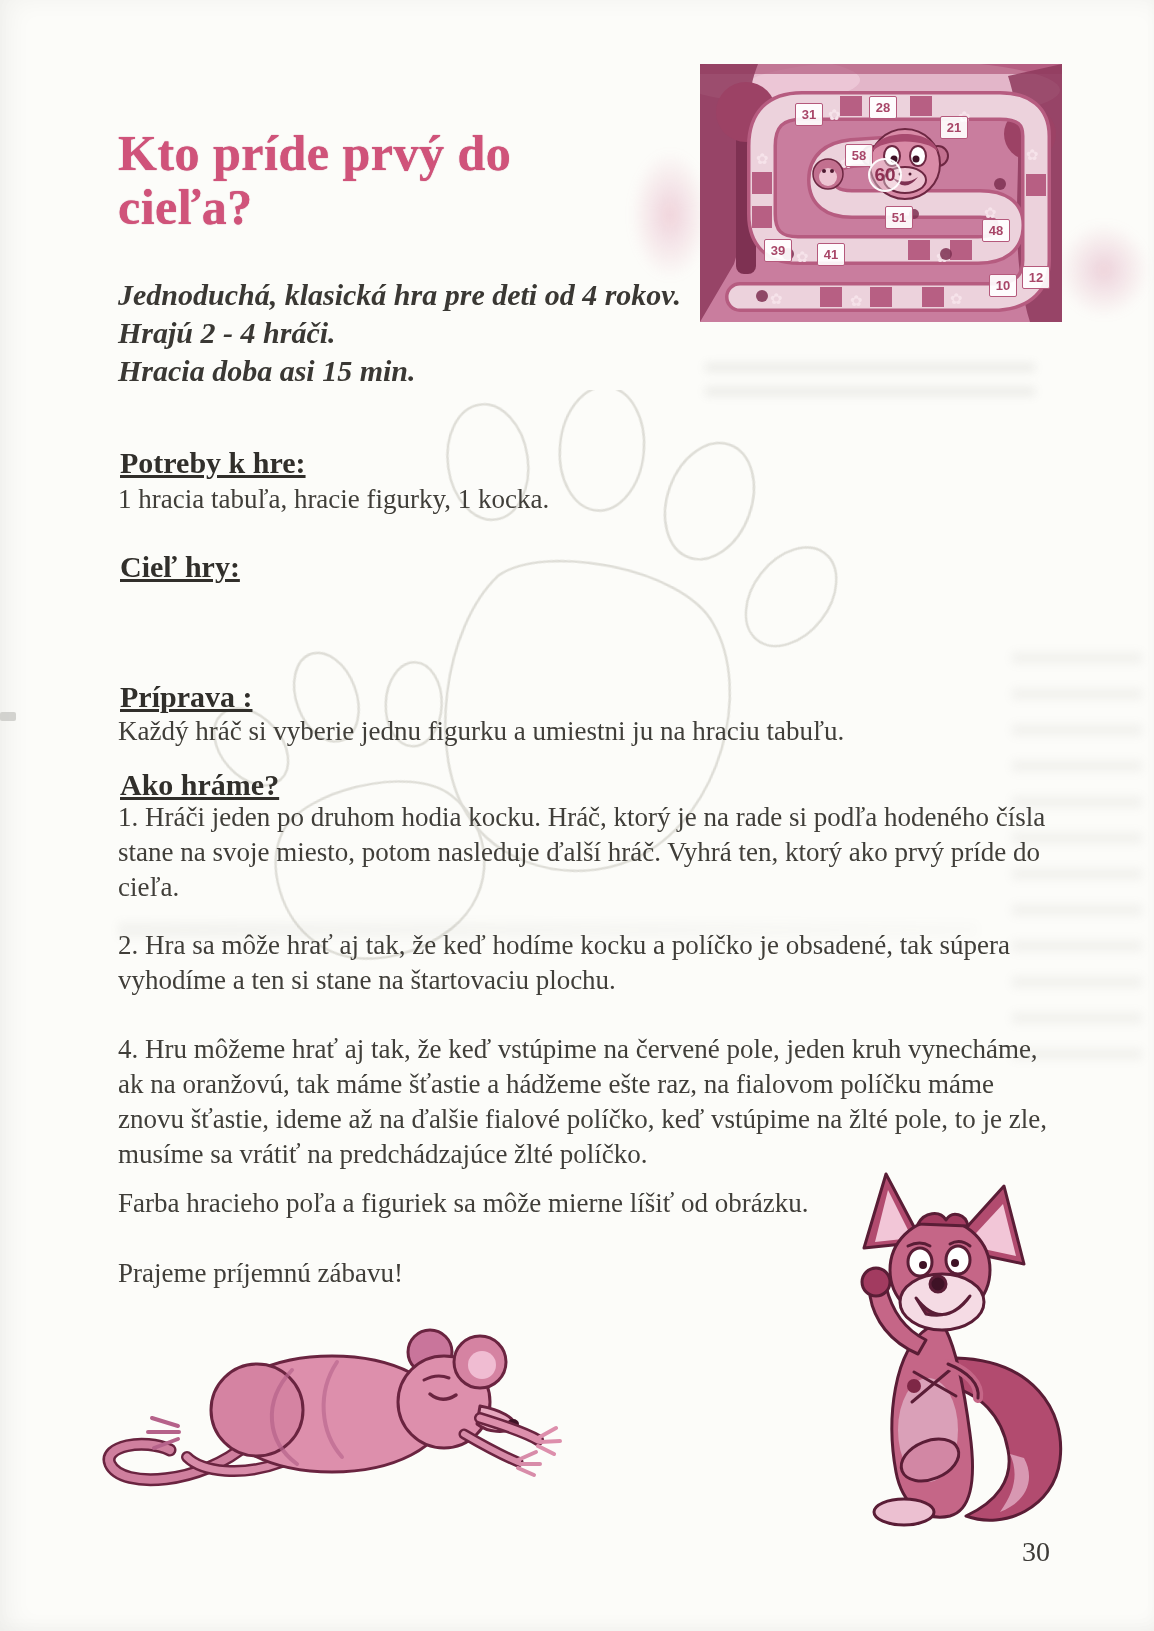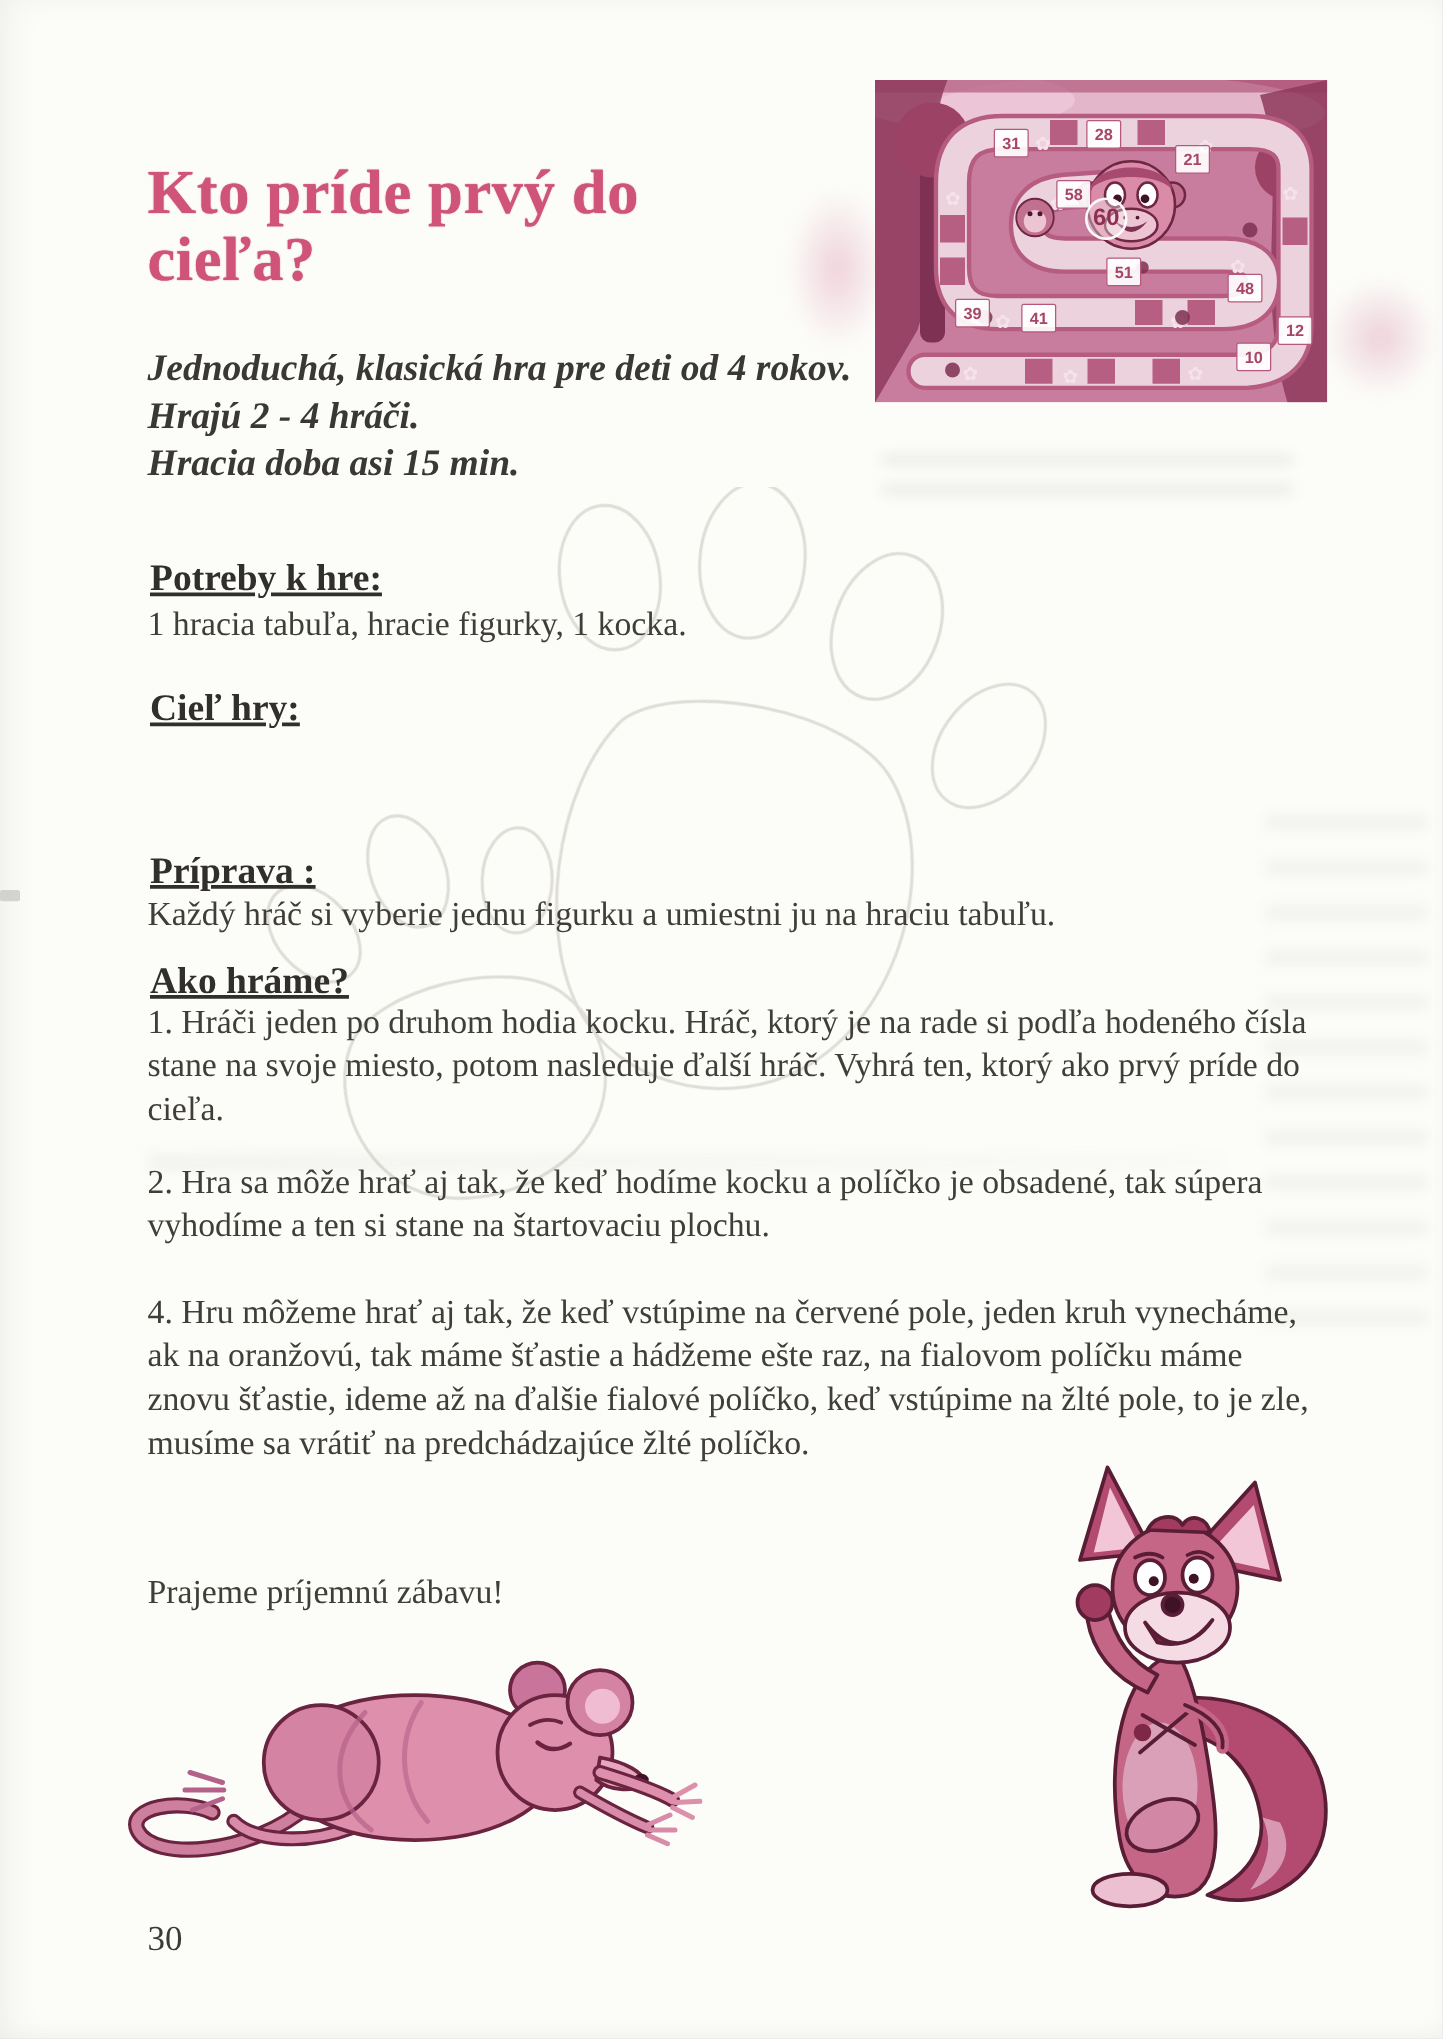--- a/index.html
+++ b/index.html
@@ -13,21 +13,21 @@
   .title{
     top:126px;width:540px;margin:0;
     font:bold 50px/54px "Liberation Serif", serif;
     color:#d0537a;letter-spacing:.5px;
     text-shadow:0 0 1px #b8436a;
   }
   .intro{top:276px;width:565px;font:bold italic 30px/38px "Liberation Serif", serif;color:#3a3834;}
   .intro p{margin:0;}
   .h2{font:bold 30px/34px "Liberation Serif", serif;color:#312f2b;margin:2px;text-decoration:underline;}
   .body{font:27px/35px "Liberation Serif", serif;margin:0;color:#403e39;}
-  .pageno{top:1536px;text-align:left;font:28px "Liberation Serif", serif;color:#3c3a36;}
+  .pageno{top:1536px;text-align:right;font:28px "Liberation Serif", serif;color:#3c3a36;}
 
   
   .board{position:absolute;left:700px;top:64px;width:362px;height:258px;overflow:hidden;}
   .board svg{position:absolute;left:0;top:0;}
   .tile{
     position:absolute;width:26px;height:21px;z-index:3;
     background:rgba(255,255,255,.92);border:1px solid #b5597c;border-radius:2px;
     display:flex;align-items:center;justify-content:center;
     font:bold 13px "Liberation Sans", sans-serif;color:#a84668;
   }
@@ -160,21 +160,21 @@
 
     <div class="tile" style="left:95px;top:39px">31</div>
     <div class="tile" style="left:169px;top:32px">28</div>
     <div class="tile" style="left:240px;top:52px">21</div>
     <div class="tile" style="left:145px;top:80px">58</div>
     <div class="tile round" style="left:168px;top:94px">60</div>
     <div class="tile" style="left:185px;top:142px">51</div>
     <div class="tile" style="left:282px;top:155px">48</div>
     <div class="tile" style="left:64px;top:175px">39</div>
     <div class="tile" style="left:117px;top:179px">41</div>
-    <div class="tile" style="left:322px;top:189px">12</div>
+    <div class="tile" style="left:322px;top:202px">12</div>
     <div class="tile" style="left:289px;top:210px">10</div>
   </div>
 
   <div class="abs intro">
     <p>Jednoduchá, klasická hra pre deti od 4 rokov.</p>
     <p>Hrajú 2 - 4 hráči.</p>
     <p>Hracia doba asi 15 min.</p>
   </div>
 
   <h2 class="abs h2" style="top:444px">Potreby k hre:</h2>
@@ -183,20 +183,21 @@
   <h2 class="abs h2" style="top:548px">Cieľ hry:</h2>
 
   <h2 class="abs h2" style="top:678px">Príprava :</h2>
   <p class="abs body" style="top:714px">Každý hráč si vyberie jednu figurku a umiestni ju na hraciu tabuľu.</p>
 
   <h2 class="abs h2" style="top:766px">Ako hráme?</h2>
   <p class="abs body" style="top:800px">1. Hráči jeden po druhom hodia kocku. Hráč, ktorý je na rade si podľa hodeného čísla stane na svoje miesto, potom nasleduje ďalší hráč. Vyhrá ten, ktorý ako prvý príde do cieľa.</p>
   <p class="abs body" style="top:928px">2. Hra sa môže hrať aj tak, že keď hodíme kocku a políčko je obsadené, tak súpera vyhodíme a ten si stane na štartovaciu plochu.</p>
   <p class="abs body" style="top:1032px">4. Hru môžeme hrať aj tak, že keď vstúpime na červené pole, jeden kruh vynecháme, ak na oranžovú, tak máme šťastie a hádžeme ešte raz, na fialovom políčku máme znovu šťastie, ideme až na ďalšie fialové políčko, keď vstúpime na žlté pole, to je zle, musíme sa vrátiť na predchádzajúce žlté políčko.</p>
 
+  <p class="abs body" style="top:1186px">Farba hracieho poľa a figuriek sa môže mierne líšiť od obrázku.</p>
   <p class="abs body" style="top:1256px">Prajeme príjemnú zábavu!</p>
 
   <svg class="illu" style="left:82px;top:1322px" width="480" height="185" viewBox="0 0 480 185">
     <g stroke="#6a2440" stroke-width="3" stroke-linejoin="round" stroke-linecap="round">
       <path d="M165 122 C120 162 40 168 28 142 C20 124 62 116 88 128" fill="none" stroke="#6a2440" stroke-width="13"></path>
       <path d="M165 122 C120 162 40 168 28 142 C20 124 62 116 88 128" fill="none" stroke="#cf7f9e" stroke-width="8"></path>
       <path d="M200 140 C160 155 120 150 105 135" fill="none" stroke="#6a2440" stroke-width="12"></path>
       <path d="M200 140 C160 155 120 150 105 135" fill="none" stroke="#d88ca9" stroke-width="7"></path>
       <g stroke-width="4" stroke="#b5628a" fill="none">
         <path d="M96 104 L70 96 M97 110 L66 110 M96 117 L72 126"></path>

